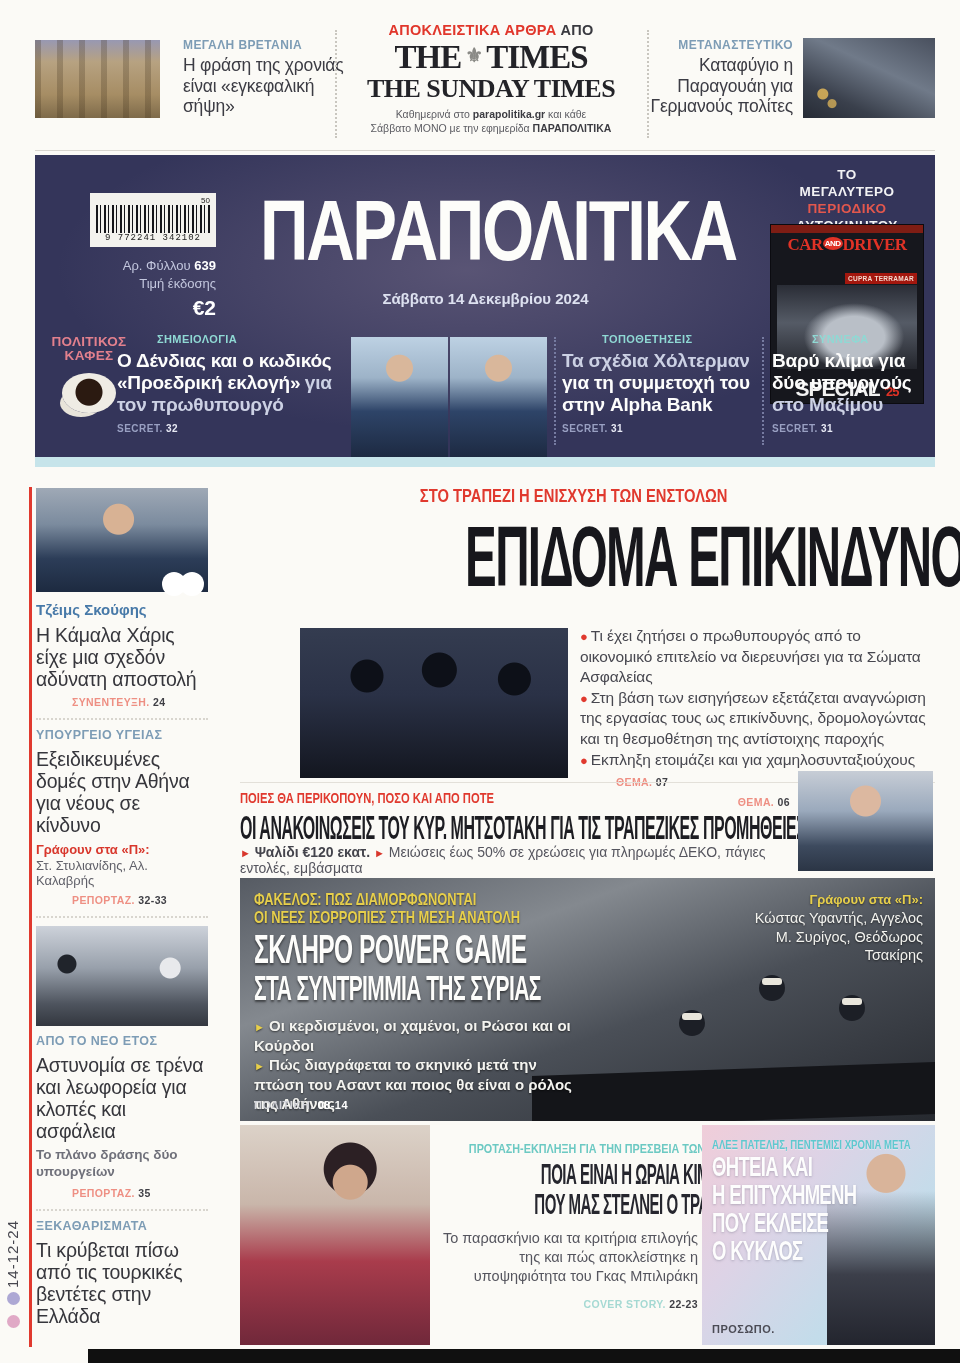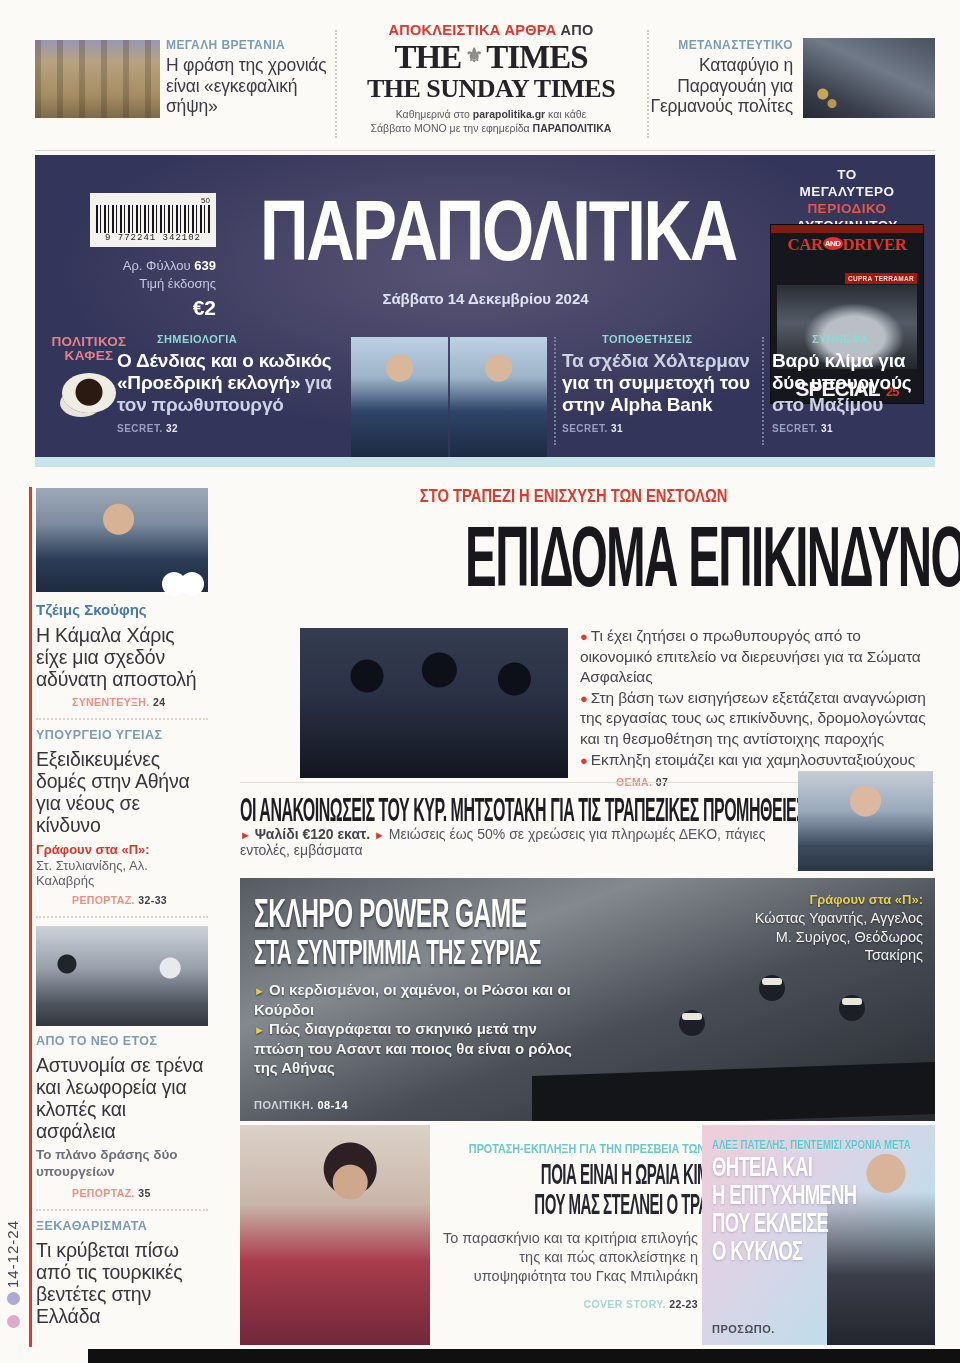--- a/index.html
+++ b/index.html
@@ -11,21 +11,21 @@
   .ref .sec { color:#ee8f83; }
   .ref .pg { color:#3f3f45; }
 
   
   .top-strip { position:absolute; left:35px; top:16px; width:900px; height:132px; }
   .ts-div { position:absolute; top:14px; height:108px; border-left:2px dotted #c9c6bf; }
   .uk-photo { position:absolute; left:0; top:24px; width:125px; height:78px;
     background:
       repeating-linear-gradient(90deg, rgba(60,45,25,.25) 0 6px, transparent 6px 22px),
       linear-gradient(180deg,#9898b2 0%,#b7a281 28%,#a68d64 70%,#7e6a4a 100%); }
-  .ts-left-text { position:absolute; left:131px; top:22px; width:168px; }
+  .ts-left-text { position:absolute; left:148px; top:22px; width:168px; }
   .ts-kick { color:#7d9cb5; font-weight:bold; font-size:12px; letter-spacing:.4px; margin-bottom:3px; }
   .ts-head { font-size:17.5px; color:#3c3c44; line-height:1.18; letter-spacing:-.2px; }
   .ts-center { position:absolute; left:308px; top:6px; width:296px; text-align:center; }
   .excl { font-size:14.5px; font-weight:bold; letter-spacing:.3px; }
   .excl .red { color:#e1362b; } .excl .blk { color:#3a3a40; margin-left:4px; }
   .times1 { font-family:"Liberation Serif","DejaVu Serif",serif; font-weight:bold; font-size:33px; color:#232328; letter-spacing:-1px; line-height:1.02; margin-top:3px; }
   .times2 { font-family:"Liberation Serif","DejaVu Serif",serif; font-weight:bold; font-size:26px; color:#232328; letter-spacing:-.5px; line-height:1.05; }
   .crest { color:#8a8a86; font-size:20px; margin:0 4px; vertical-align:6px; }
   .times-sub { font-size:10.5px; color:#5c5c62; line-height:1.35; margin-top:5px; }
   .times-sub b { color:#3c3c42; }
@@ -363,20 +363,24 @@
     <div class="police-photo photo"></div>
     <div class="ms-bullets">
       <div><span class="bdot">●</span><span>Τι έχει ζητήσει ο πρωθυπουργός από το οικονομικό επιτελείο να διερευνήσει για τα Σώματα Ασφαλείας</span></div>
       <div><span class="bdot">●</span><span>Στη βάση των εισηγήσεων εξετάζεται αναγνώριση της εργασίας τους ως επικίνδυνης, δρομολογώντας και τη θεσμοθέτηση της αντίστοιχης παροχής</span></div>
       <div><span class="bdot">●</span><span>Εκπληξη ετοιμάζει και για χαμηλοσυνταξιούχους</span></div>
       <div class="ref ms-ref"><span class="sec">ΘΕΜΑ.</span> <span class="pg">07</span></div>
     </div>
   </div>
 
   <div class="banks">
+    <div class="bk-row">
+      <div class="bk-kick"><span>ΠΟΙΕΣ ΘΑ ΠΕΡΙΚΟΠΟΥΝ, ΠΟΣΟ ΚΑΙ ΑΠΟ ΠΟΤΕ</span></div>
+      <div class="ref bk-ref"><span class="sec">ΘΕΜΑ.</span> <span class="pg">06</span></div>
+    </div>
     <div class="bk-head"><span class="cond">ΟΙ ΑΝΑΚΟΙΝΩΣΕΙΣ ΤΟΥ ΚΥΡ. ΜΗΤΣΟΤΑΚΗ ΓΙΑ ΤΙΣ ΤΡΑΠΕΖΙΚΕΣ ΠΡΟΜΗΘΕΙΕΣ</span></div>
     <div class="bk-bullets">
       <span class="arr">►</span>
       <b>Ψαλίδι €120 εκατ.</b>
       <span class="arr">►</span>
       <span>Μειώσεις έως 50% σε χρεώσεις για πληρωμές ΔΕΚΟ, πάγιες εντολές, εμβάσματα</span>
     </div>
     <div class="mits-photo photo"></div>
   </div>
 
@@ -385,20 +389,24 @@
     <div class="sy-f" style="right:150px; bottom:120px;">
         <b></b>
       </div>
     <div class="sy-f" style="right:70px; bottom:100px;">
         <b></b>
       </div>
     <div class="sy-f" style="right:230px; bottom:85px;">
         <b></b>
       </div>
     <div class="sy-text">
+      <div class="sy-kick">
+        <span>ΦΑΚΕΛΟΣ: ΠΩΣ ΔΙΑΜΟΡΦΩΝΟΝΤΑΙ</span>
+        <span>ΟΙ ΝΕΕΣ ΙΣΟΡΡΟΠΙΕΣ ΣΤΗ ΜΕΣΗ ΑΝΑΤΟΛΗ</span>
+      </div>
       <div class="sy-h1"><span class="cond">ΣΚΛΗΡΟ POWER GAME</span></div>
       <div class="sy-h2"><span class="cond">ΣΤΑ ΣΥΝΤΡΙΜΜΙΑ ΤΗΣ ΣΥΡΙΑΣ</span></div>
       <div class="sy-bullets">
         <span class="arr">►</span>
         <span>Οι κερδισμένοι, οι χαμένοι, οι Ρώσοι και οι Κούρδοι</span><br>
         <span class="arr">►</span>
         <span>Πώς διαγράφεται το σκηνικό μετά την πτώση του Ασαντ και ποιος θα είναι ο ρόλος της Αθήνας</span>
       </div>
     </div>
     <div class="sy-authors">

